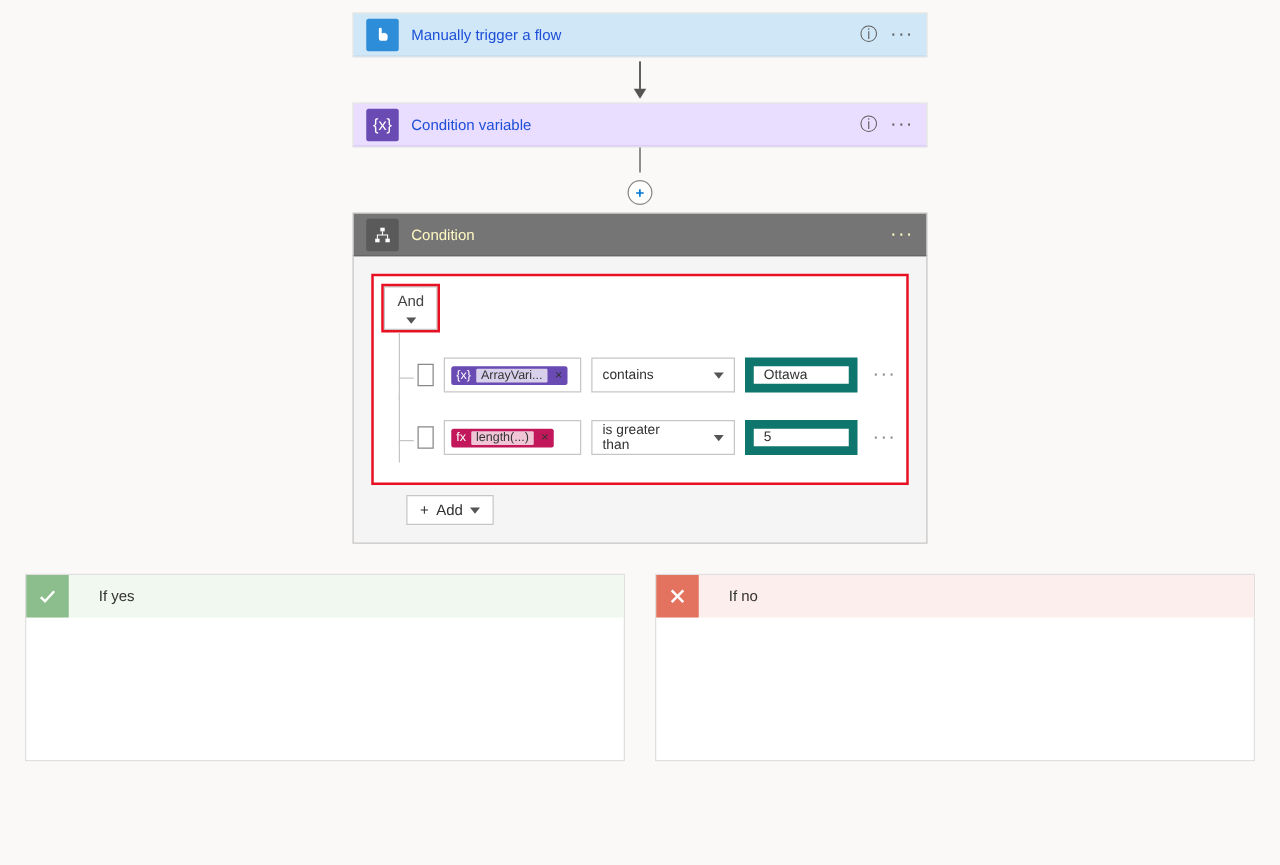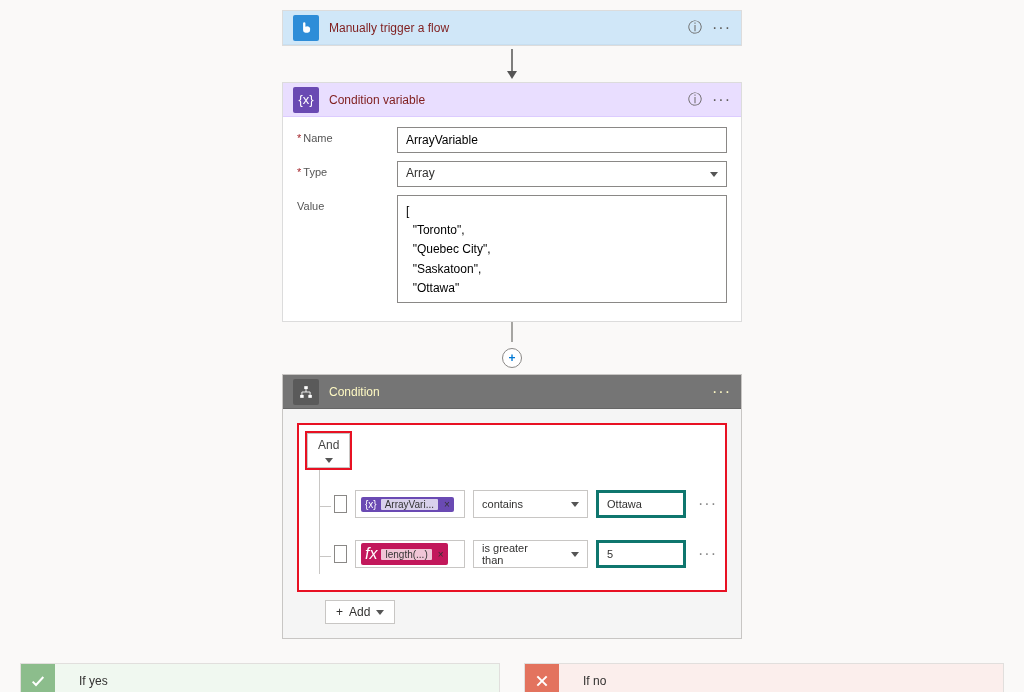--- a/index.html
+++ b/index.html
@@ -2,21 +2,21 @@
 <html><head>
 <meta charset="utf-8">
 <style>
 * { box-sizing: border-box; margin: 0; padding: 0; }
 body { font-family: "Segoe UI", Arial, sans-serif; font-size: 12px; background: #faf9f8; color: #323130; padding: 10px 20px; }
 .canvas { width: 984px; margin: 0 auto; }
 .col { display: flex; flex-direction: column; align-items: center; }
 
 .card { width: 460px; background: #fff; border: 1px solid #dcdcdc; margin: 0; box-shadow: 0 0 0 rgba(0,0,0,0); }
 .card-header { display: flex; align-items: center; height: 34px; padding: 0 10px; gap: 10px; }
-.card-header .title { flex: 1; font-size: 12px; color: #7f1d1d; }
+.card-header .title { flex: 1; font-size: 12px; color: #1d4ed8; }
 .card-header .help { color: #605e5c; font-size: 14px; }
 .card-header .more { color: #605e5c; font-size: 16px; letter-spacing: 1px; }
 .icon-box { width: 26px; height: 26px; border-radius: 2px; display: flex; align-items: center; justify-content: center; color: #fff; font-size: 13px; }
 
 .hdr-blue { background: #d0e7f8; border-bottom: 1px solid #c7dff1; }
 .hdr-purple { background: #e9deff; border-bottom: 1px solid #dcccff; }
 .hdr-gray { background: #757575; border-bottom: 1px solid #666; }
 .hdr-gray .title, .hdr-gray .help, .hdr-gray .more { color: #fef9c3; }
 
 .ibox-blue { background: #2e8dd8; }
@@ -48,21 +48,21 @@
 .tree::before { content:""; position:absolute; left: 12px; top:-14px; bottom:0; width:1px; background:#c8c6c4; }
 .tree::after { content:""; position:absolute; left:12px; top:22px; width:12px; height:1px; background:#c8c6c4; }
 .chk { width: 18px; height: 18px; border:1px solid #8a8886; background:#fff; }
 .token-wrap { display:flex; align-items:center; border:1px solid #c8c6c4; background:#fff; padding:3px 5px; min-width:110px; height:28px; }
 .token { display:inline-flex; align-items:center; gap:4px; border-radius:2px; padding:2px 4px; font-size:11px; color:#fff; }
 .token .tx { background: rgba(255,255,255,0.75); color:#333; padding:0 4px; border-radius:1px; font-size:10px; }
 .tk-purple { background:#6a4ab3; }
 .tk-pink { background:#c2185b; }
 .token .x { color:#333; font-size:10px; margin-left:2px; }
 .cond-sel { border:1px solid #c8c6c4; background:#fff; padding: 0 8px; height:28px; font-size:11px; display:flex; align-items:center; min-width:115px; justify-content:space-between;gap:36px; }
-.cond-val { border:3px solid #0f766e; background:#fff; padding: 0 8px; height:28px; font-size:11px; display:flex; align-items:center; min-width:90px; }
+.cond-val { border:7px solid #0f766e; background:#fff; padding: 0 8px; height:28px; font-size:11px; display:flex; align-items:center; min-width:90px; }
 .dots { color:#888; font-size:16px; letter-spacing:1px; margin-left:4px; }
 
 .add-btn { display:inline-flex; align-items:center; gap:6px; border:1px solid #c8c6c4; background:#fff; padding: 4px 10px; font-size:12px; margin-left: 28px; margin-top: 8px; }
 
 .branches { display:flex; gap: 24px; margin-top: 24px; }
 .branch { flex:1; border:1px solid #e1dfdd; background:#fff; min-height: 150px; }
 .branch-hdr { display:flex; align-items:center; gap:24px; height:34px; padding: 0 0 0 0; }
 .branch-hdr .sq { width: 34px; height: 34px; display:flex; align-items:center; justify-content:center; }
 .branch-hdr .lbl { font-size:12px; color:#323130; }
 .yes .sq { background:#8cbd8c; }
@@ -99,39 +99,20 @@
         </svg>
     </div>
 
     <div class="card">
       <div class="card-header hdr-purple">
         <div class="icon-box ibox-purple">{x}</div>
         <div class="title">Condition variable</div>
         <div class="help">ⓘ</div>
         <div class="more">···</div>
       </div>
-      <div class="card-body">
-        <div class="row">
-          <div class="field-label req">Name</div>
-          <input class="field-input" value="ArrayVariable" style="">
-        </div>
-        <div class="row">
-          <div class="field-label req">Type</div>
-          <div class="field-select"><span>Array</span></div>
-        </div>
-        <div class="row">
-          <div class="field-label">Value</div>
-          <textarea class="field-textarea" style="">[
-  "Toronto",
-  "Quebec City",
-  "Saskatoon",
-  "Ottawa"
-]</textarea>
-        </div>
-      </div>
     </div>
 
     <div class="arrow-down" style="height:20px">
       <svg viewBox="0 0 14 20" width="14" height="20">
           <line x1="7" y1="0" x2="7" y2="20" stroke="#8a8886" stroke-width="1.5"></line>
         </svg>
     </div>
     <div class="plus-circle">+</div>
 
     <div class="cond-card">
@@ -172,21 +153,21 @@
               <span>Ottawa</span>
             </div>
             <div class="dots">···</div>
           </div>
 
           <div class="crow">
             <div class="tree"></div>
             <div class="chk"></div>
             <div class="token-wrap">
               <span class="token tk-pink">
-                <span style="font-size:16px;font-style:italic">fx</span>
+                <span style="font-size:10px;">fx</span>
                 <span class="tx">length(...)</span>
                 <span class="x">×</span>
               </span>
             </div>
             <div class="cond-sel">
               <span>is greater than</span>
               <span class="chev"></span>
             </div>
             <div class="cond-val">
               <span>5</span>

